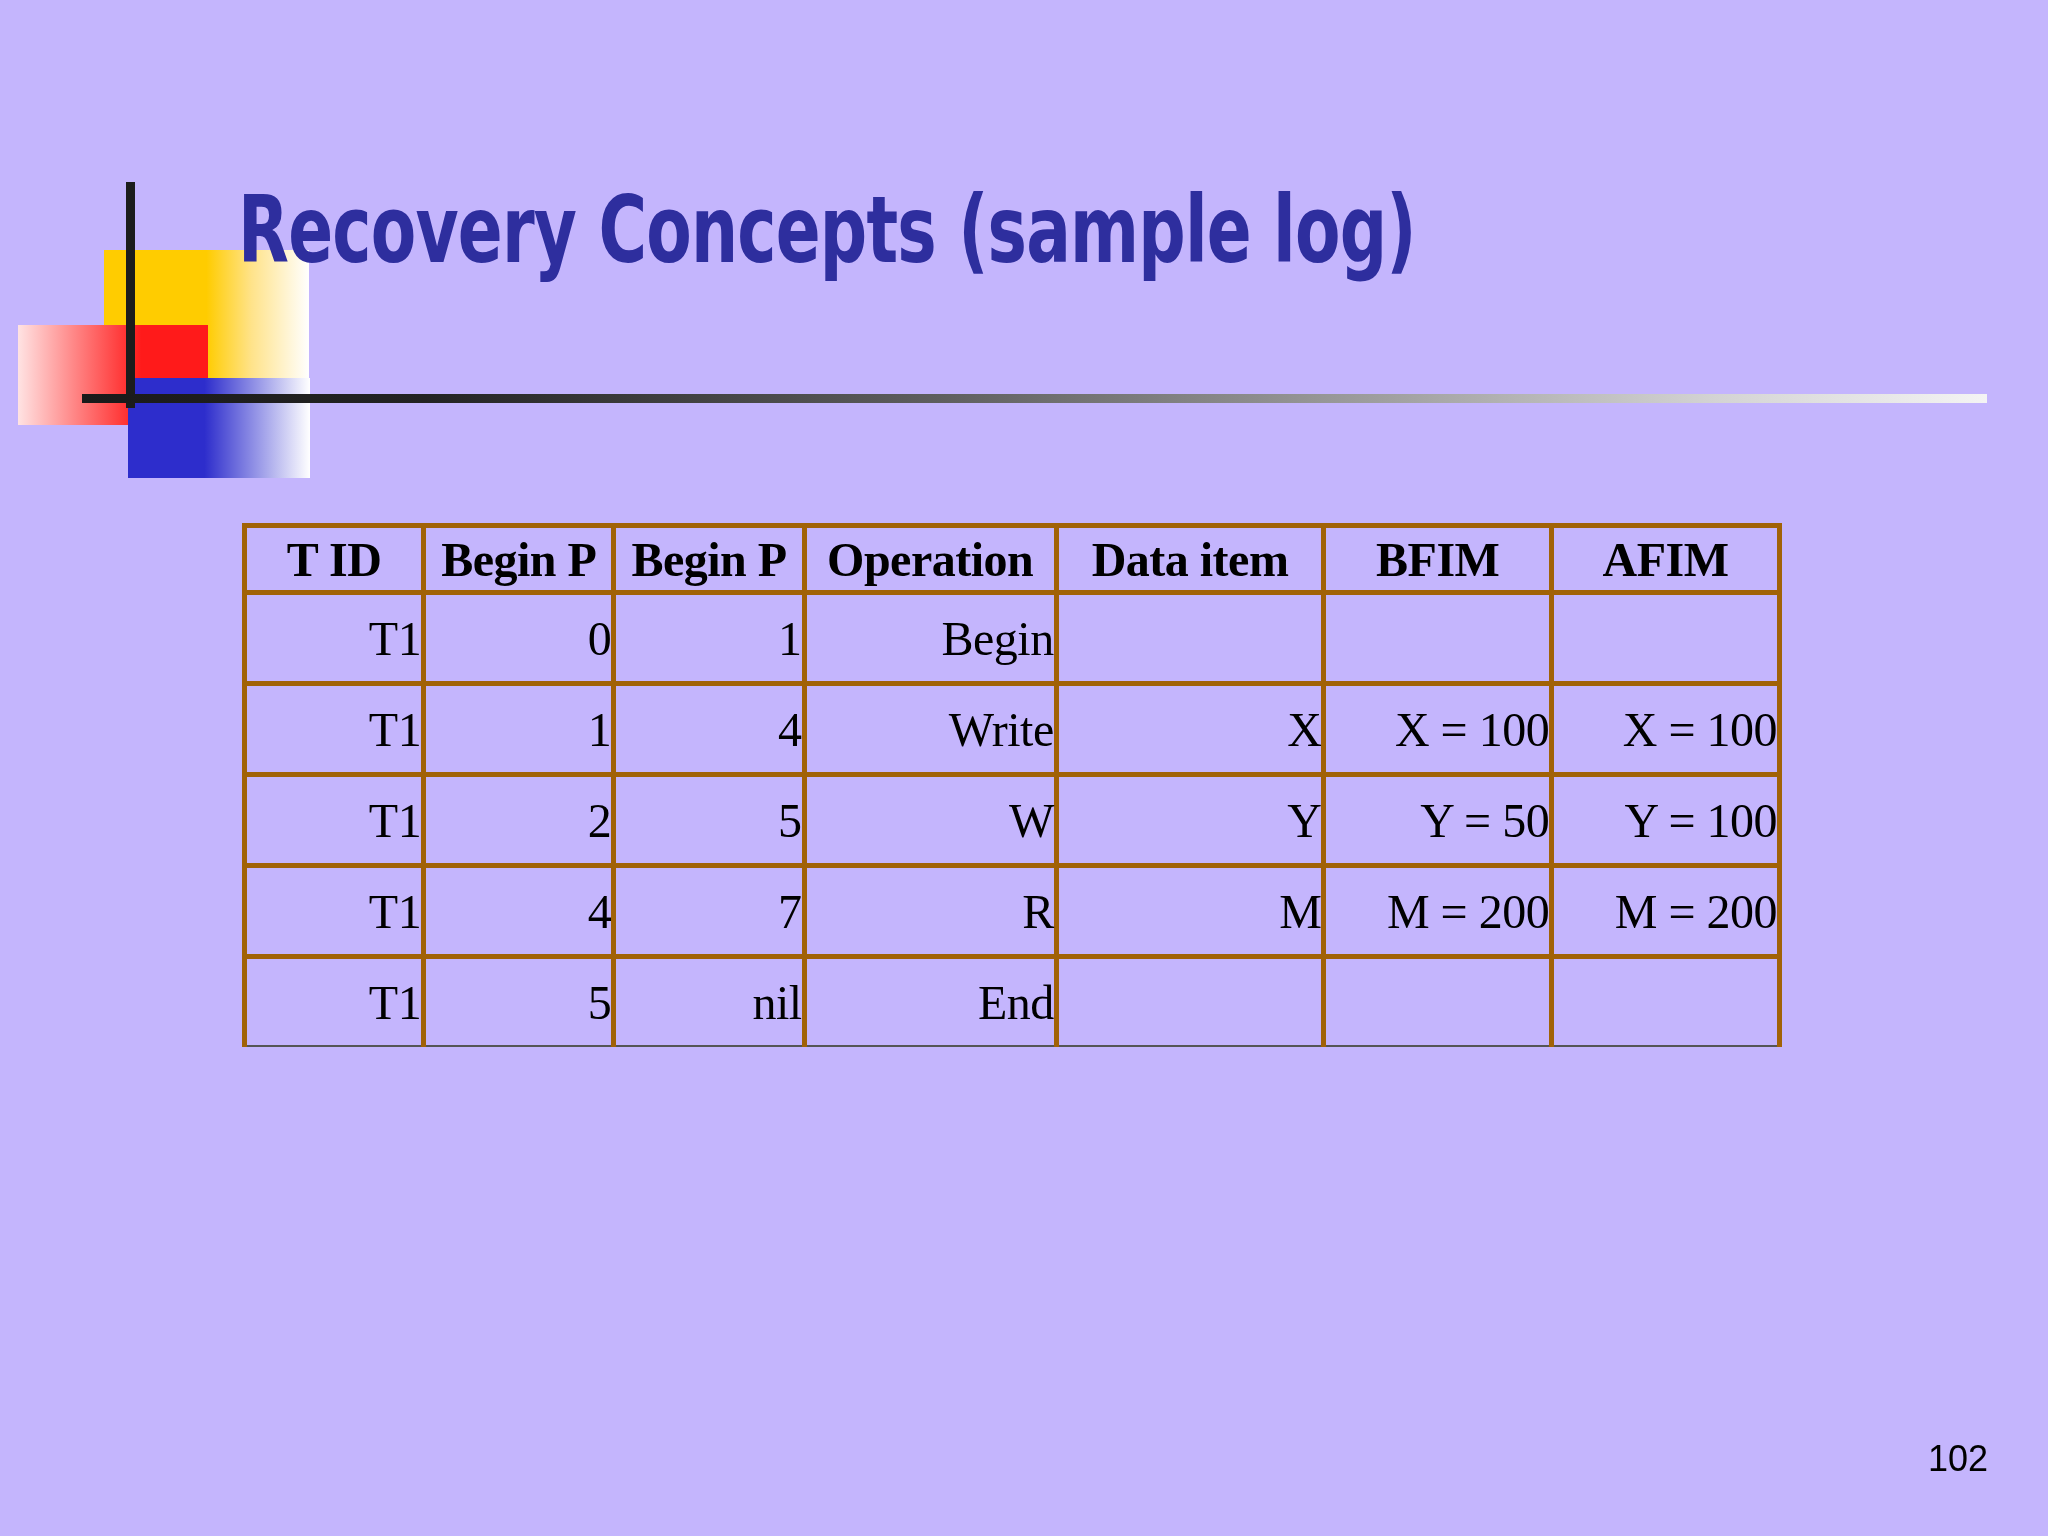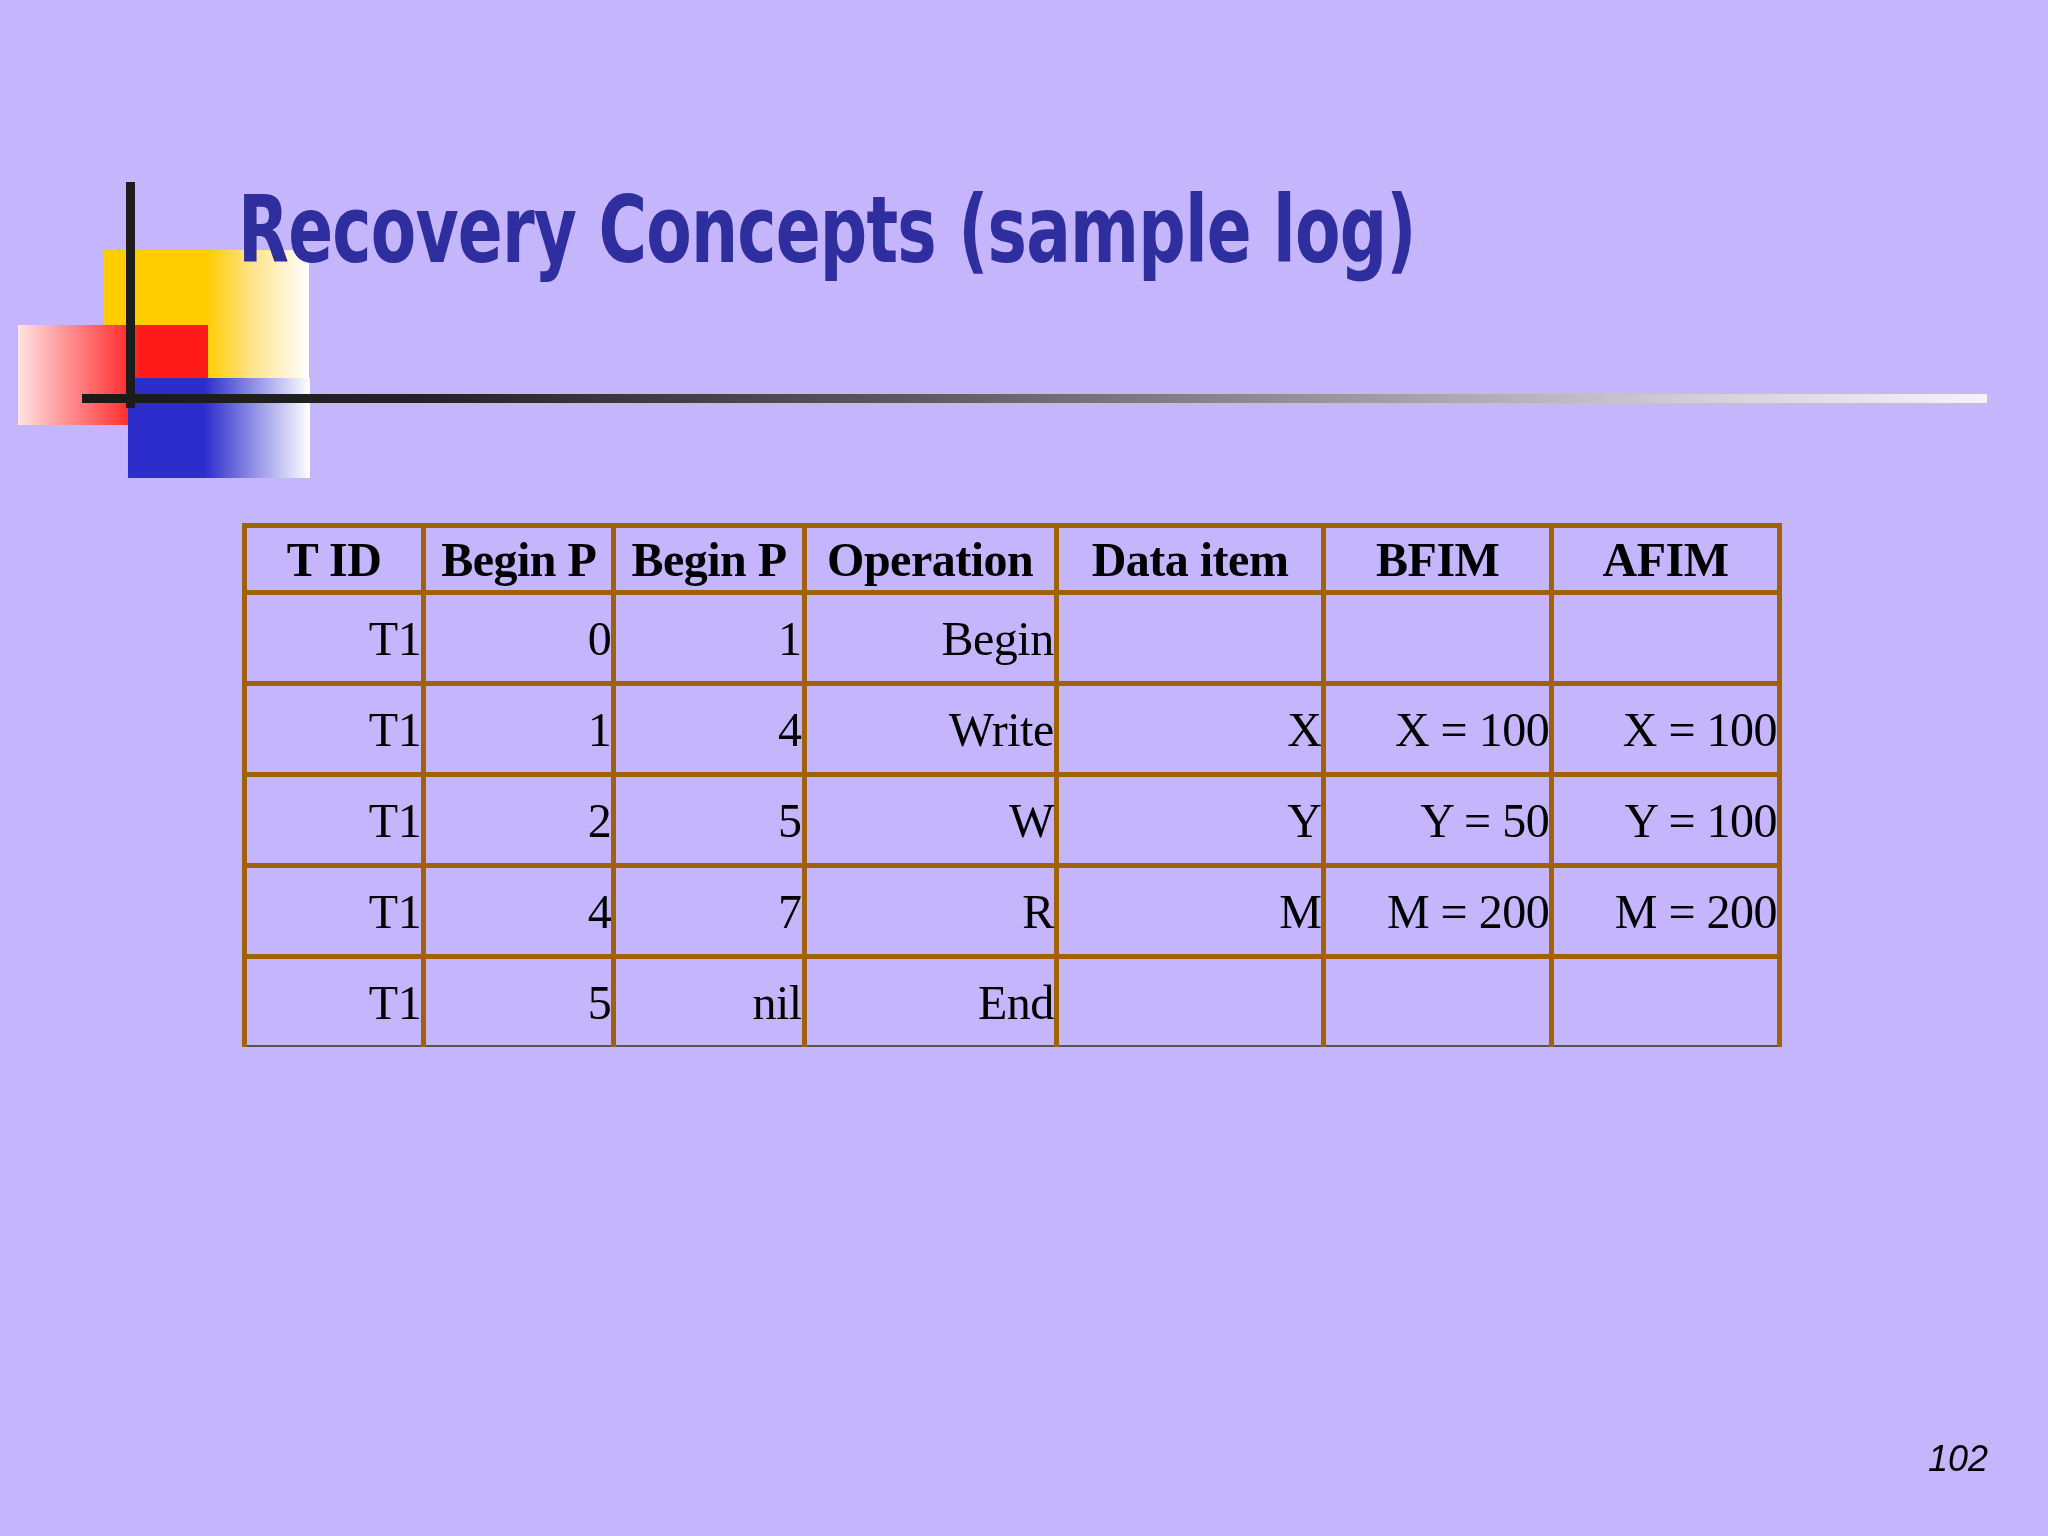--- a/index.html
+++ b/index.html
@@ -125,21 +125,20 @@
   .col-afim  { width: 206px; }
 
   
   #page-number {
     position: absolute;
     right: 60px;
     top: 1438px;
     font-family: "Liberation Sans", "DejaVu Sans", sans-serif;
     font-size: 36px;
     color: #000000;
-    font-style: italic;
   }
 </style>
 </head>
 <body>
 
 <div id="slide">
 
   <div id="logo">
     <div class="sq-yellow"></div>
     <div class="sq-red"></div>

